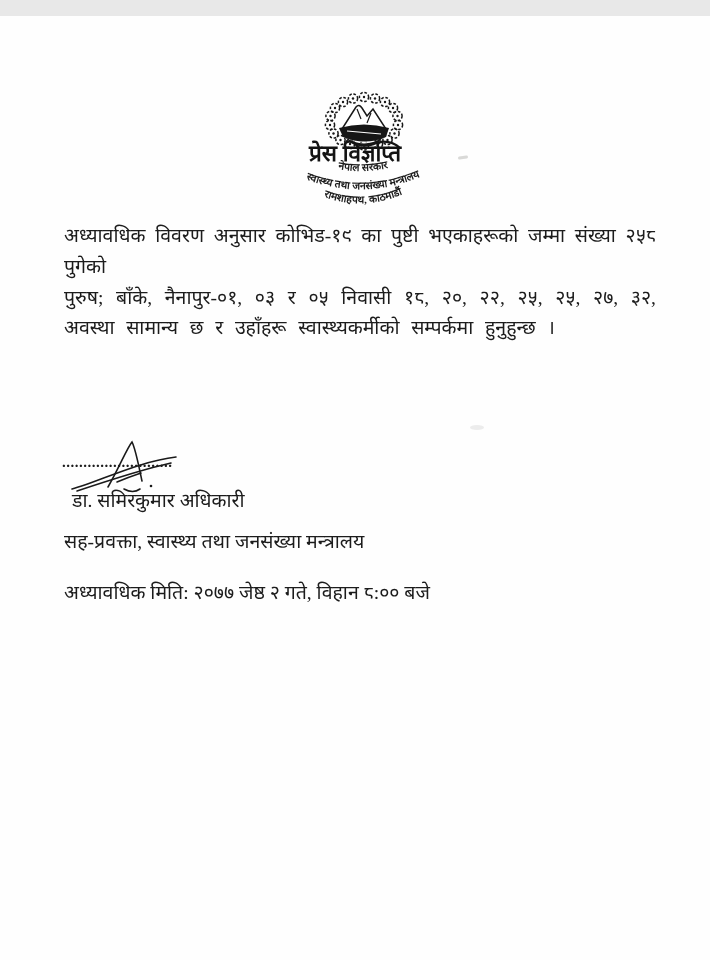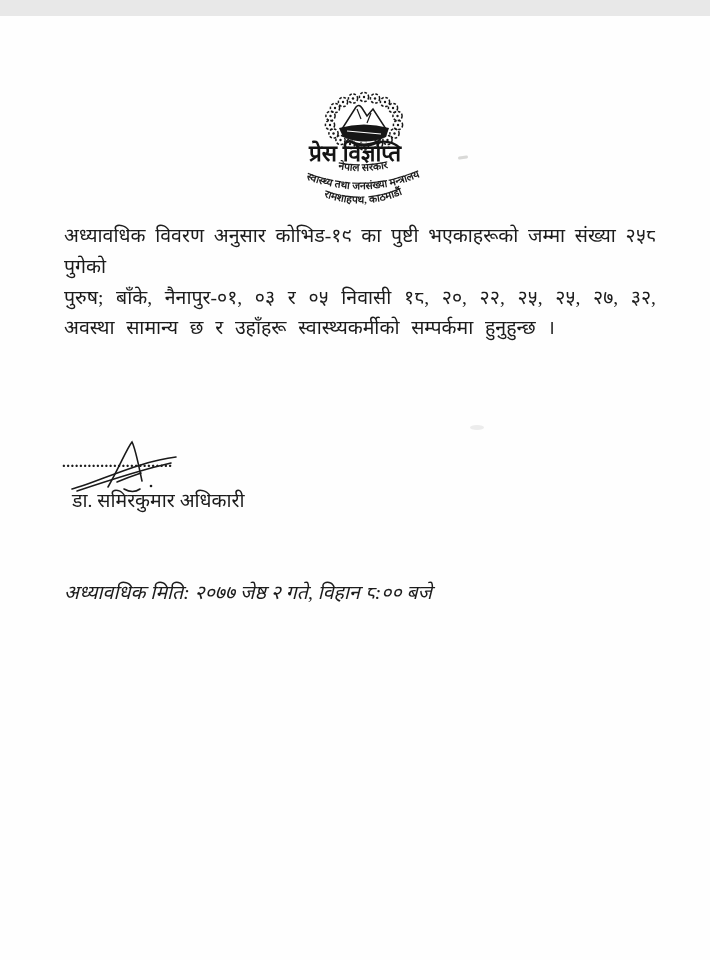--- a/index.html
+++ b/index.html
@@ -87,21 +87,20 @@
     top: 511px;
     font-size: 19.5px;
   }
 
   
   .update-date {
     position: absolute;
     left: 64px;
     top: 562px;
     font-size: 19.5px;
-    font-style: italic;
   }
 </style>
 </head>
 <body>
 
 <div class="page" style="--ink: #1c1c1c; --paper: #fefefe;">
 
   <svg class="letterhead-svg" viewBox="0 0 150 138" xmlns="http://www.w3.org/2000/svg">
 
     <g stroke="#181818" fill="none" stroke-width="1.5">
@@ -192,16 +191,17 @@
       <path d="M 14 59 C 40 52 82 31 118 27"></path>
       <path d="M 19 61 C 52 50 86 39 113 33"></path>
       <path d="M 50 57 C 61 38 69 18 74 12 C 78 20 81.5 40 84 51"></path>
       <path d="M 59 52 q 12 -5 24 -9"></path>
       <path d="M 66 59 q 9 5 16 0"></path>
       <circle cx="93" cy="56" r="1.3" fill="#1a1a1a" stroke="none"></circle>
     </g>
   </svg>
 
   <div class="sig-name">डा. समिरकुमार अधिकारी</div>
+  <div class="sig-title">सह-प्रवक्ता, स्वास्थ्य तथा जनसंख्या मन्त्रालय</div>
 
   <div class="update-date">अध्यावधिक मिति: २०७७ जेष्ठ २ गते, विहान ८:०० बजे</div>
 
 </div>
 
 </body></html>

